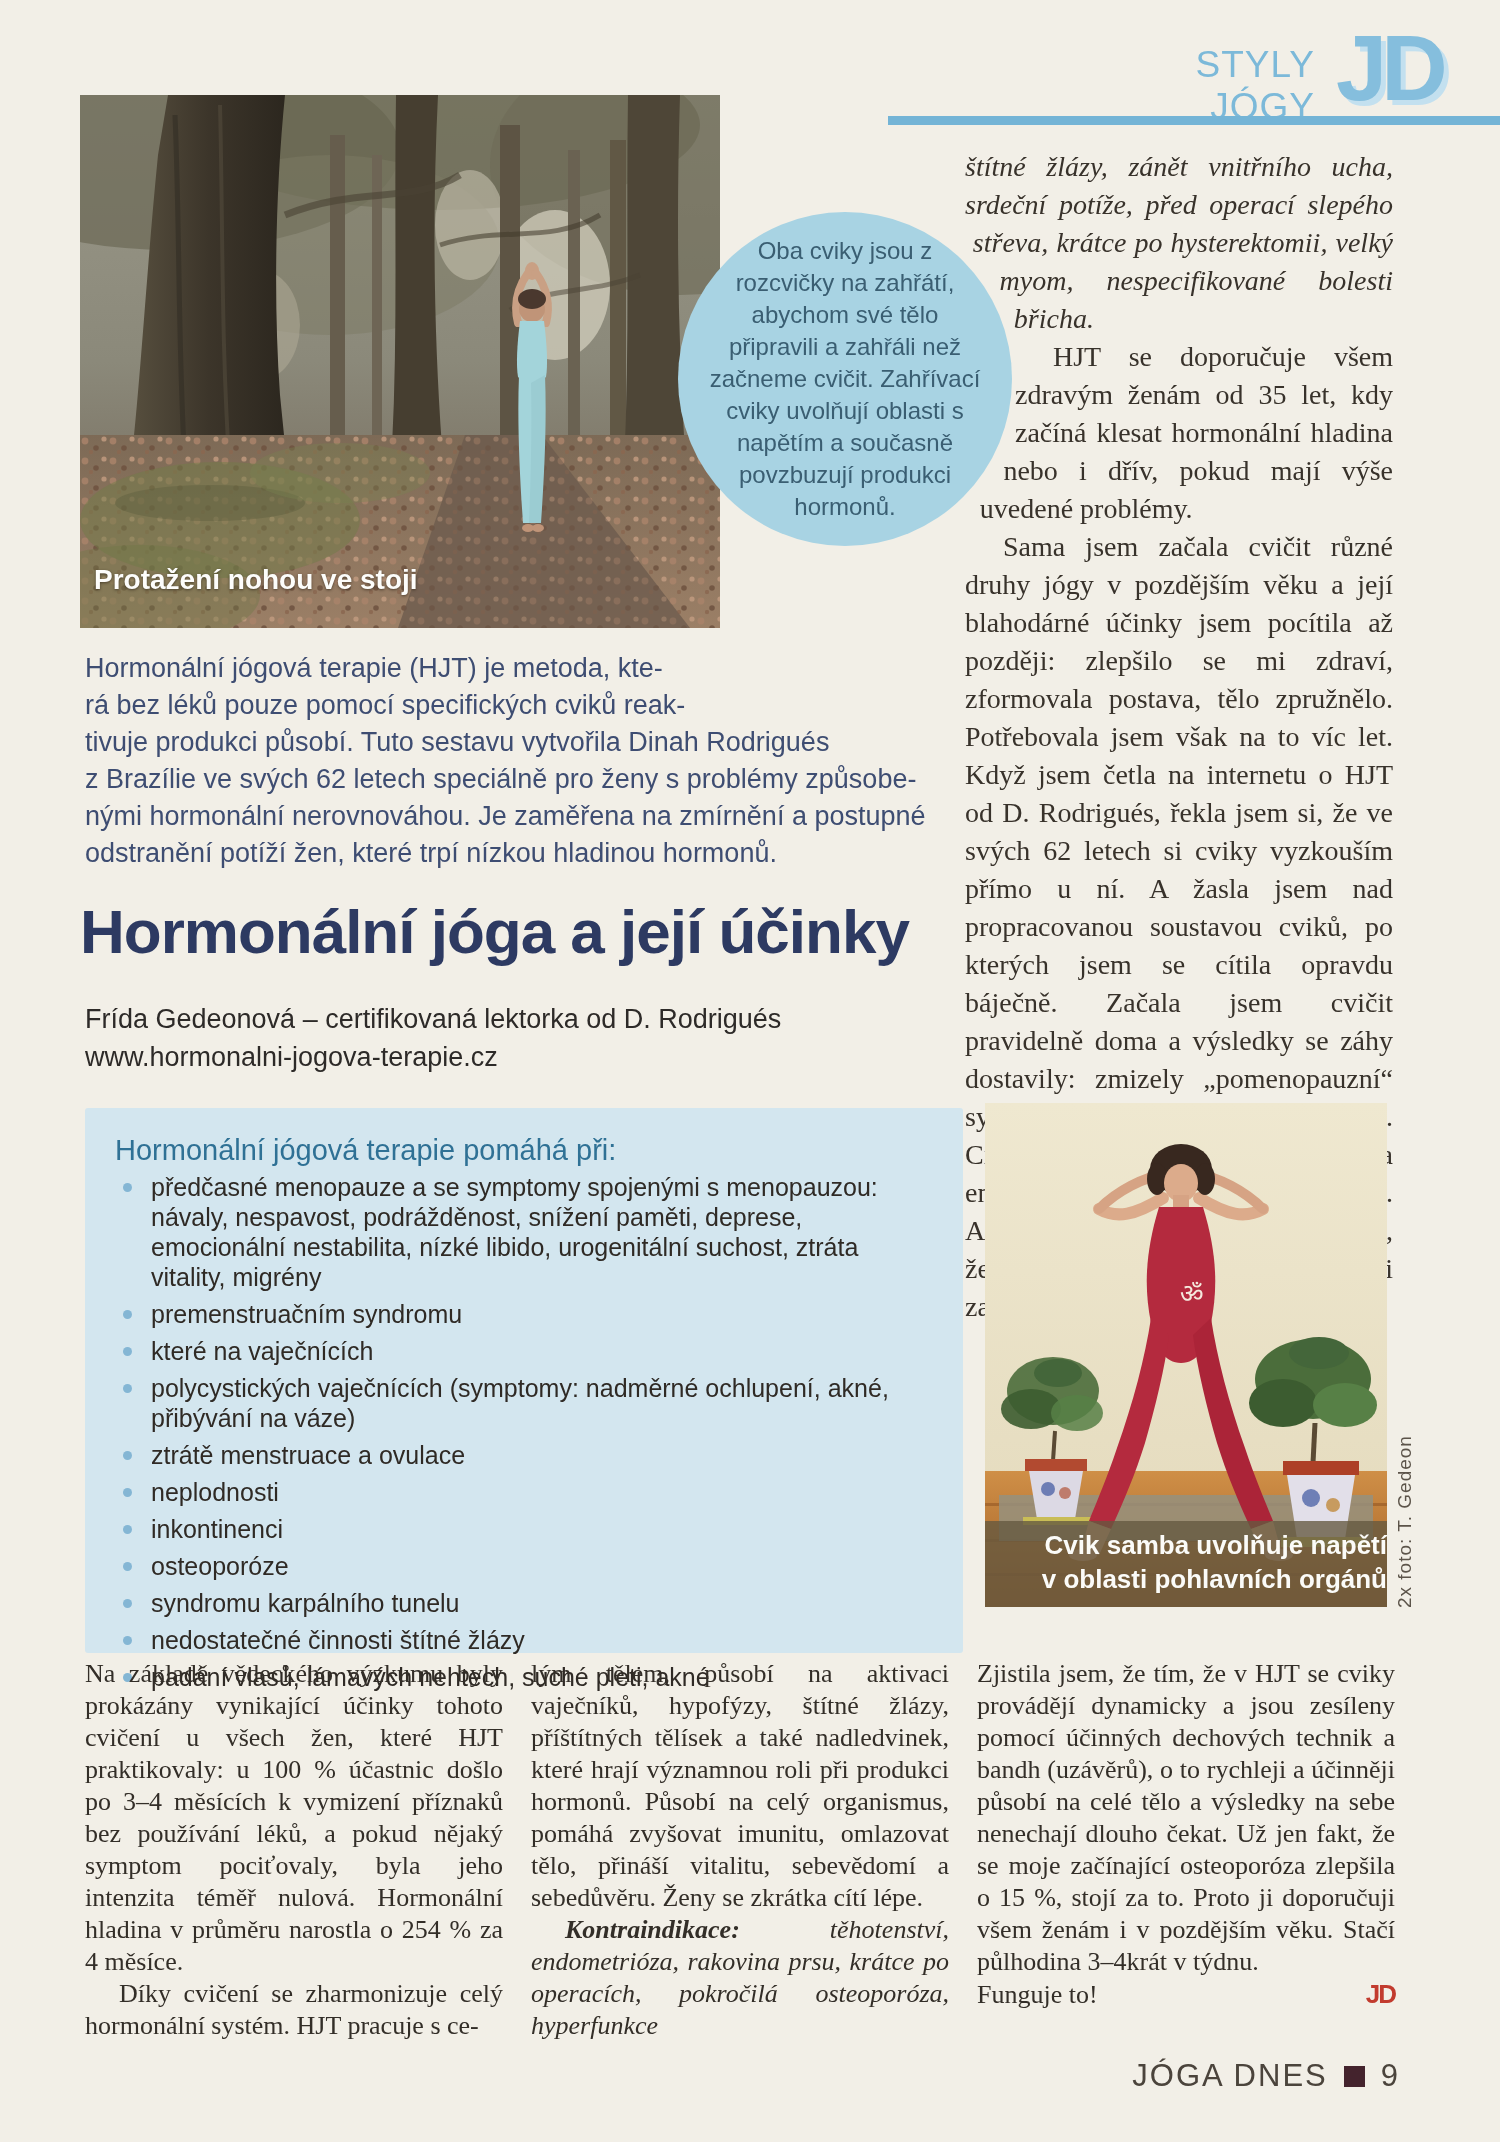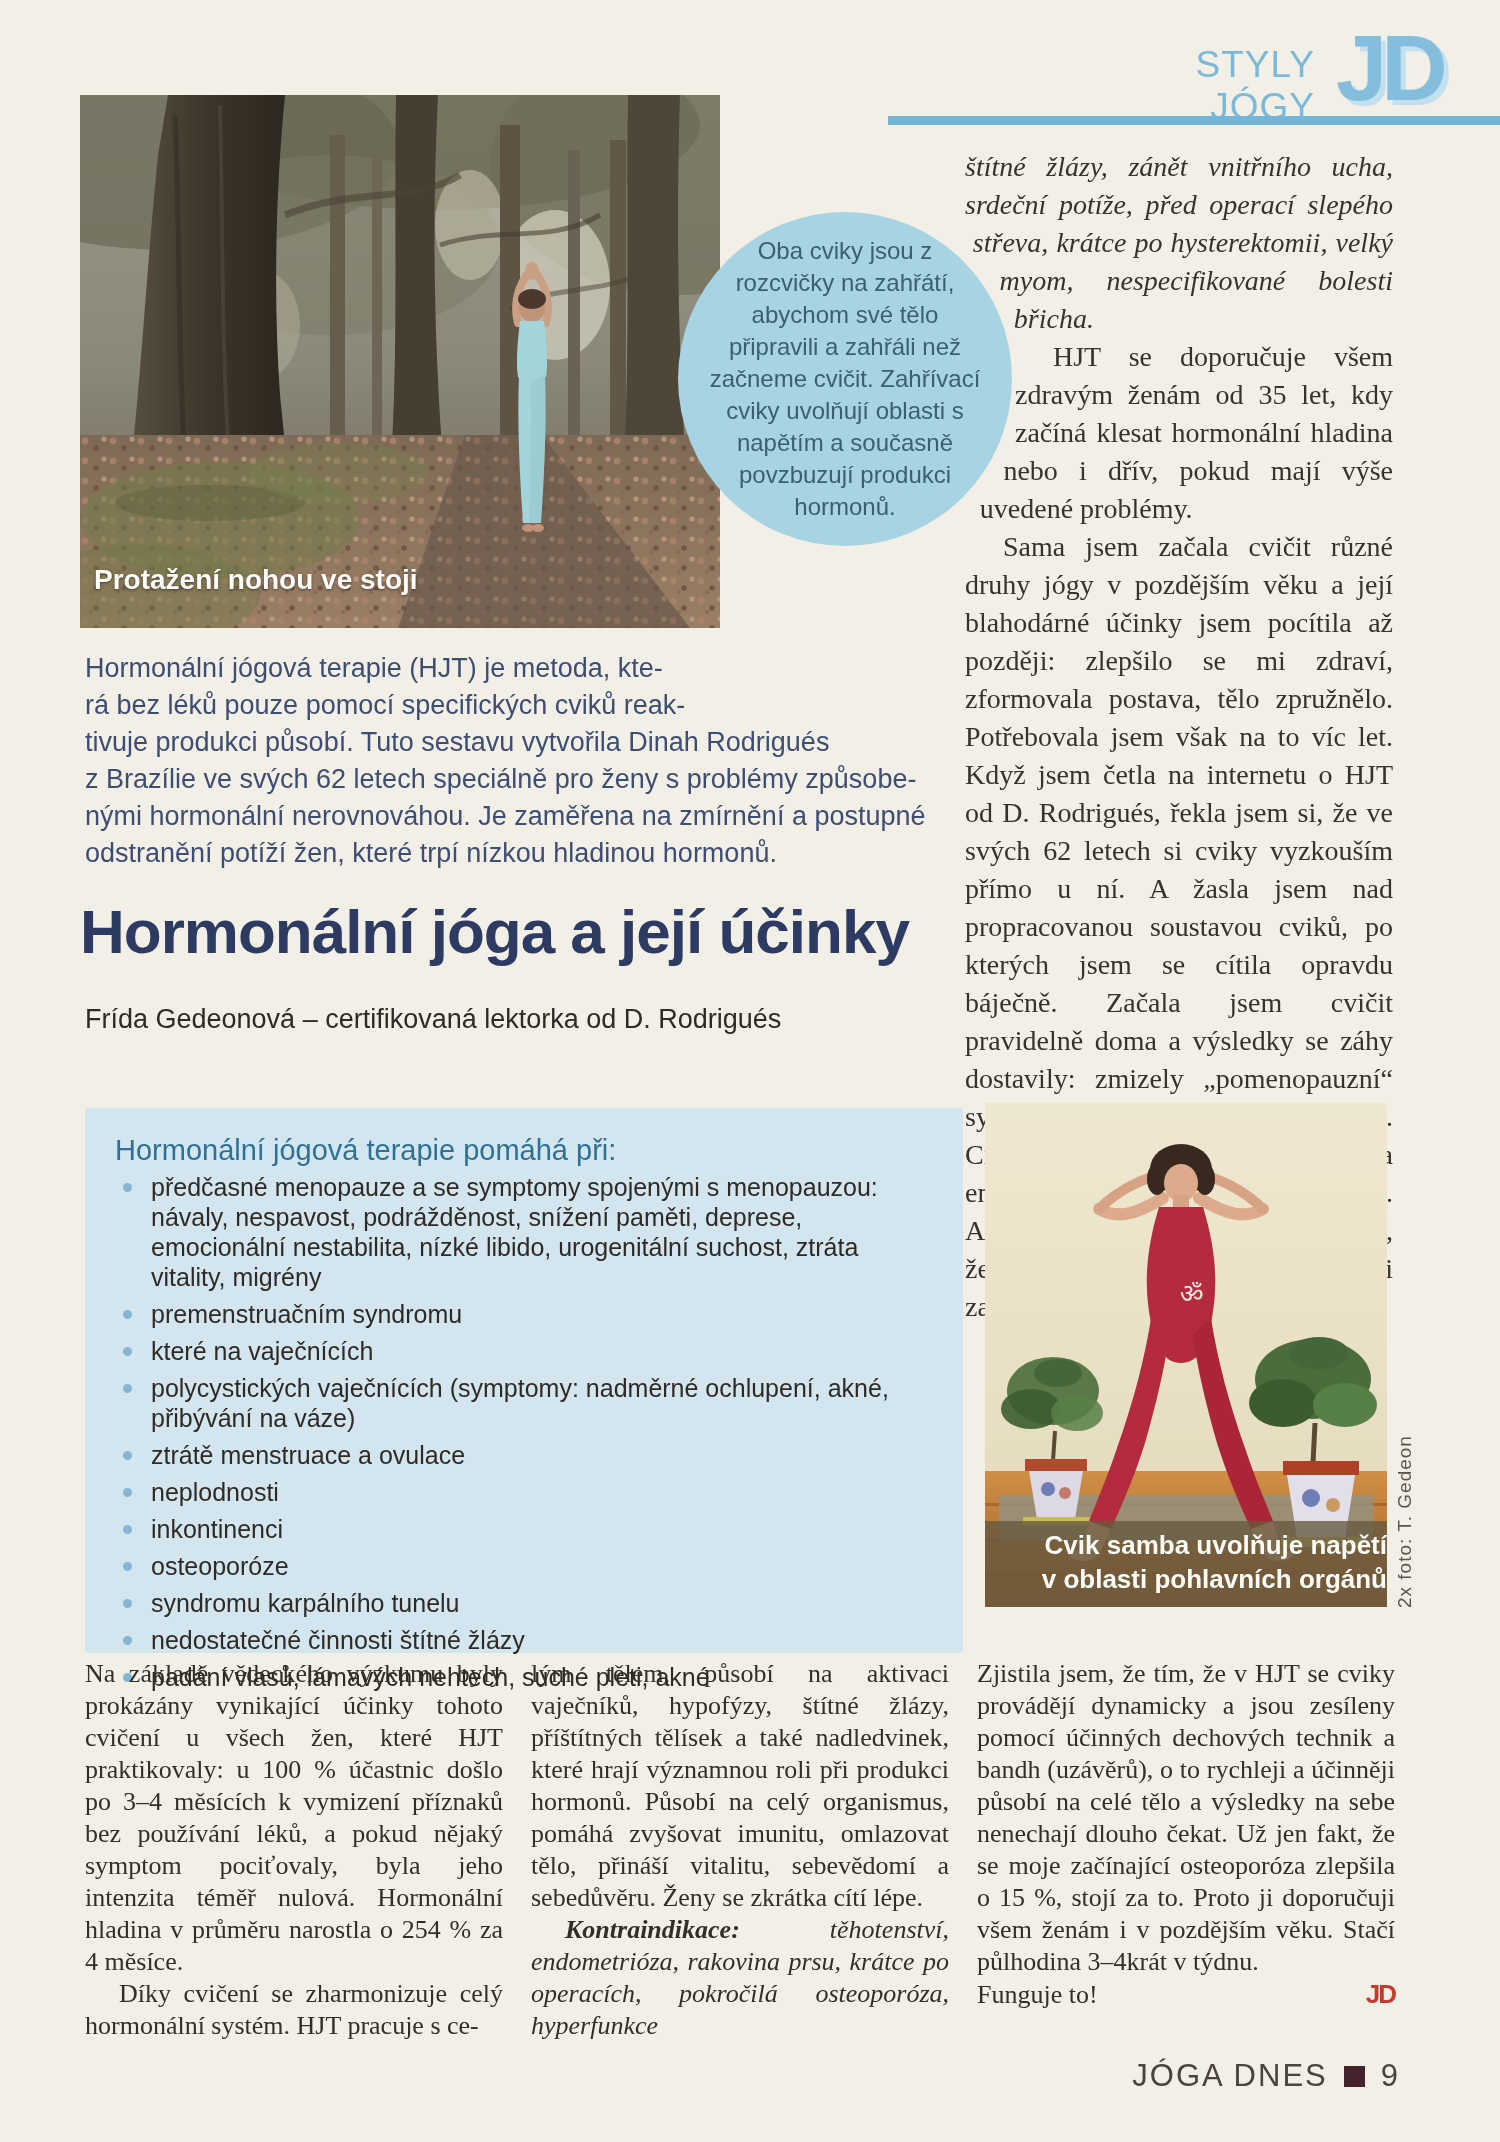--- a/index.html
+++ b/index.html
@@ -222,20 +222,21 @@
       <div class="intro-line">rá bez léků pouze pomocí specifických cviků reak-</div>
       <div class="intro-line">tivuje produkci působí. Tuto sestavu vytvořila Dinah Rodrigués</div>
       <div class="intro-line">z Brazílie ve svých 62 letech speciálně pro ženy s problémy způsobe-</div>
       <div class="intro-line">nými hormonální nerovnováhou. Je zaměřena na zmírnění a postupné</div>
       <div class="intro-line">odstranění potíží žen, které trpí nízkou hladinou hormonů.</div>
     </div>
 
   <h1 class="title">Hormonální jóga a její účinky</h1>
   <div class="byline">
     <div>Frída Gedeonová – certifikovaná lektorka od D. Rodrigués</div>
+    <div>www.hormonalni-jogova-terapie.cz</div>
   </div>
 
   <div class="benefits-box">
     <div class="box-title">Hormonální jógová terapie pomáhá při:</div>
     <ul>
         <li class="benefit-item">předčasné menopauze a se symptomy spojenými s menopauzou: návaly, nespavost, podrážděnost, snížení paměti, deprese, emocionální nestabilita, nízké libido, urogenitální suchost, ztráta vitality, migrény</li>
         <li class="benefit-item">premenstruačním syndromu</li>
         <li class="benefit-item">které na vaječnících</li>
         <li class="benefit-item">polycystických vaječnících (symptomy: nadměrné ochlupení, akné, přibývání na váze)</li>
         <li class="benefit-item">ztrátě menstruace a ovulace</li>

